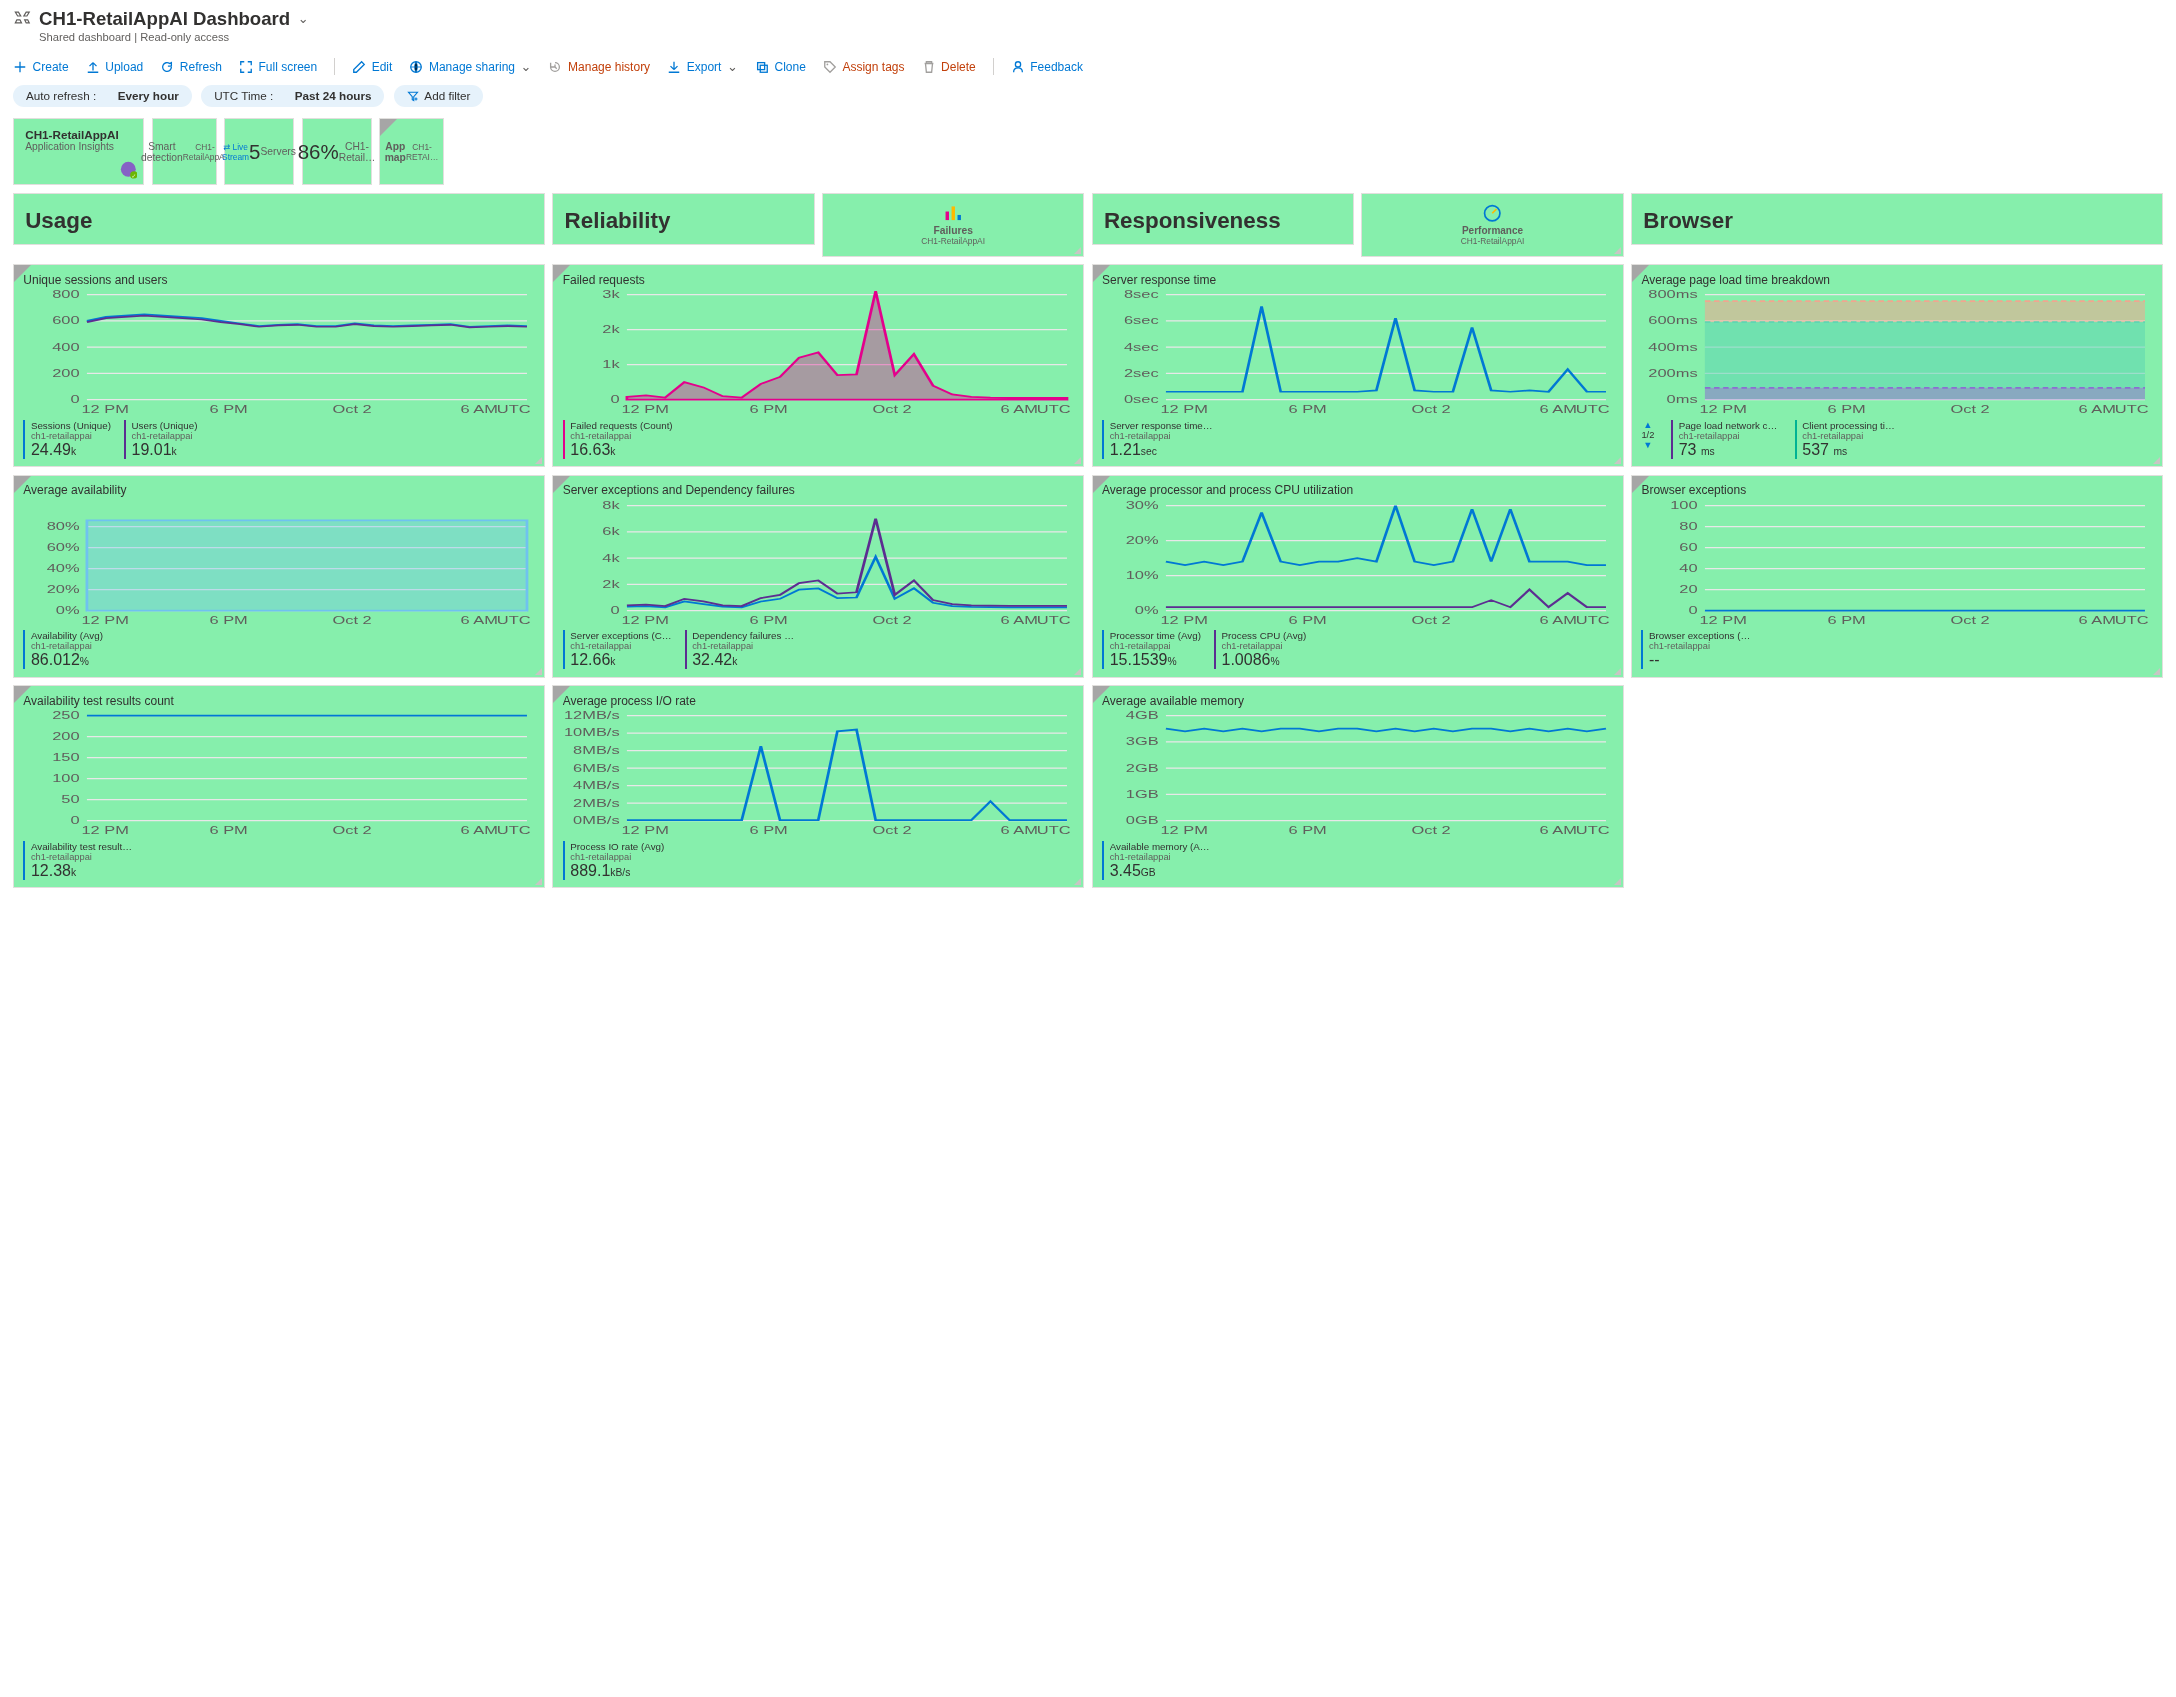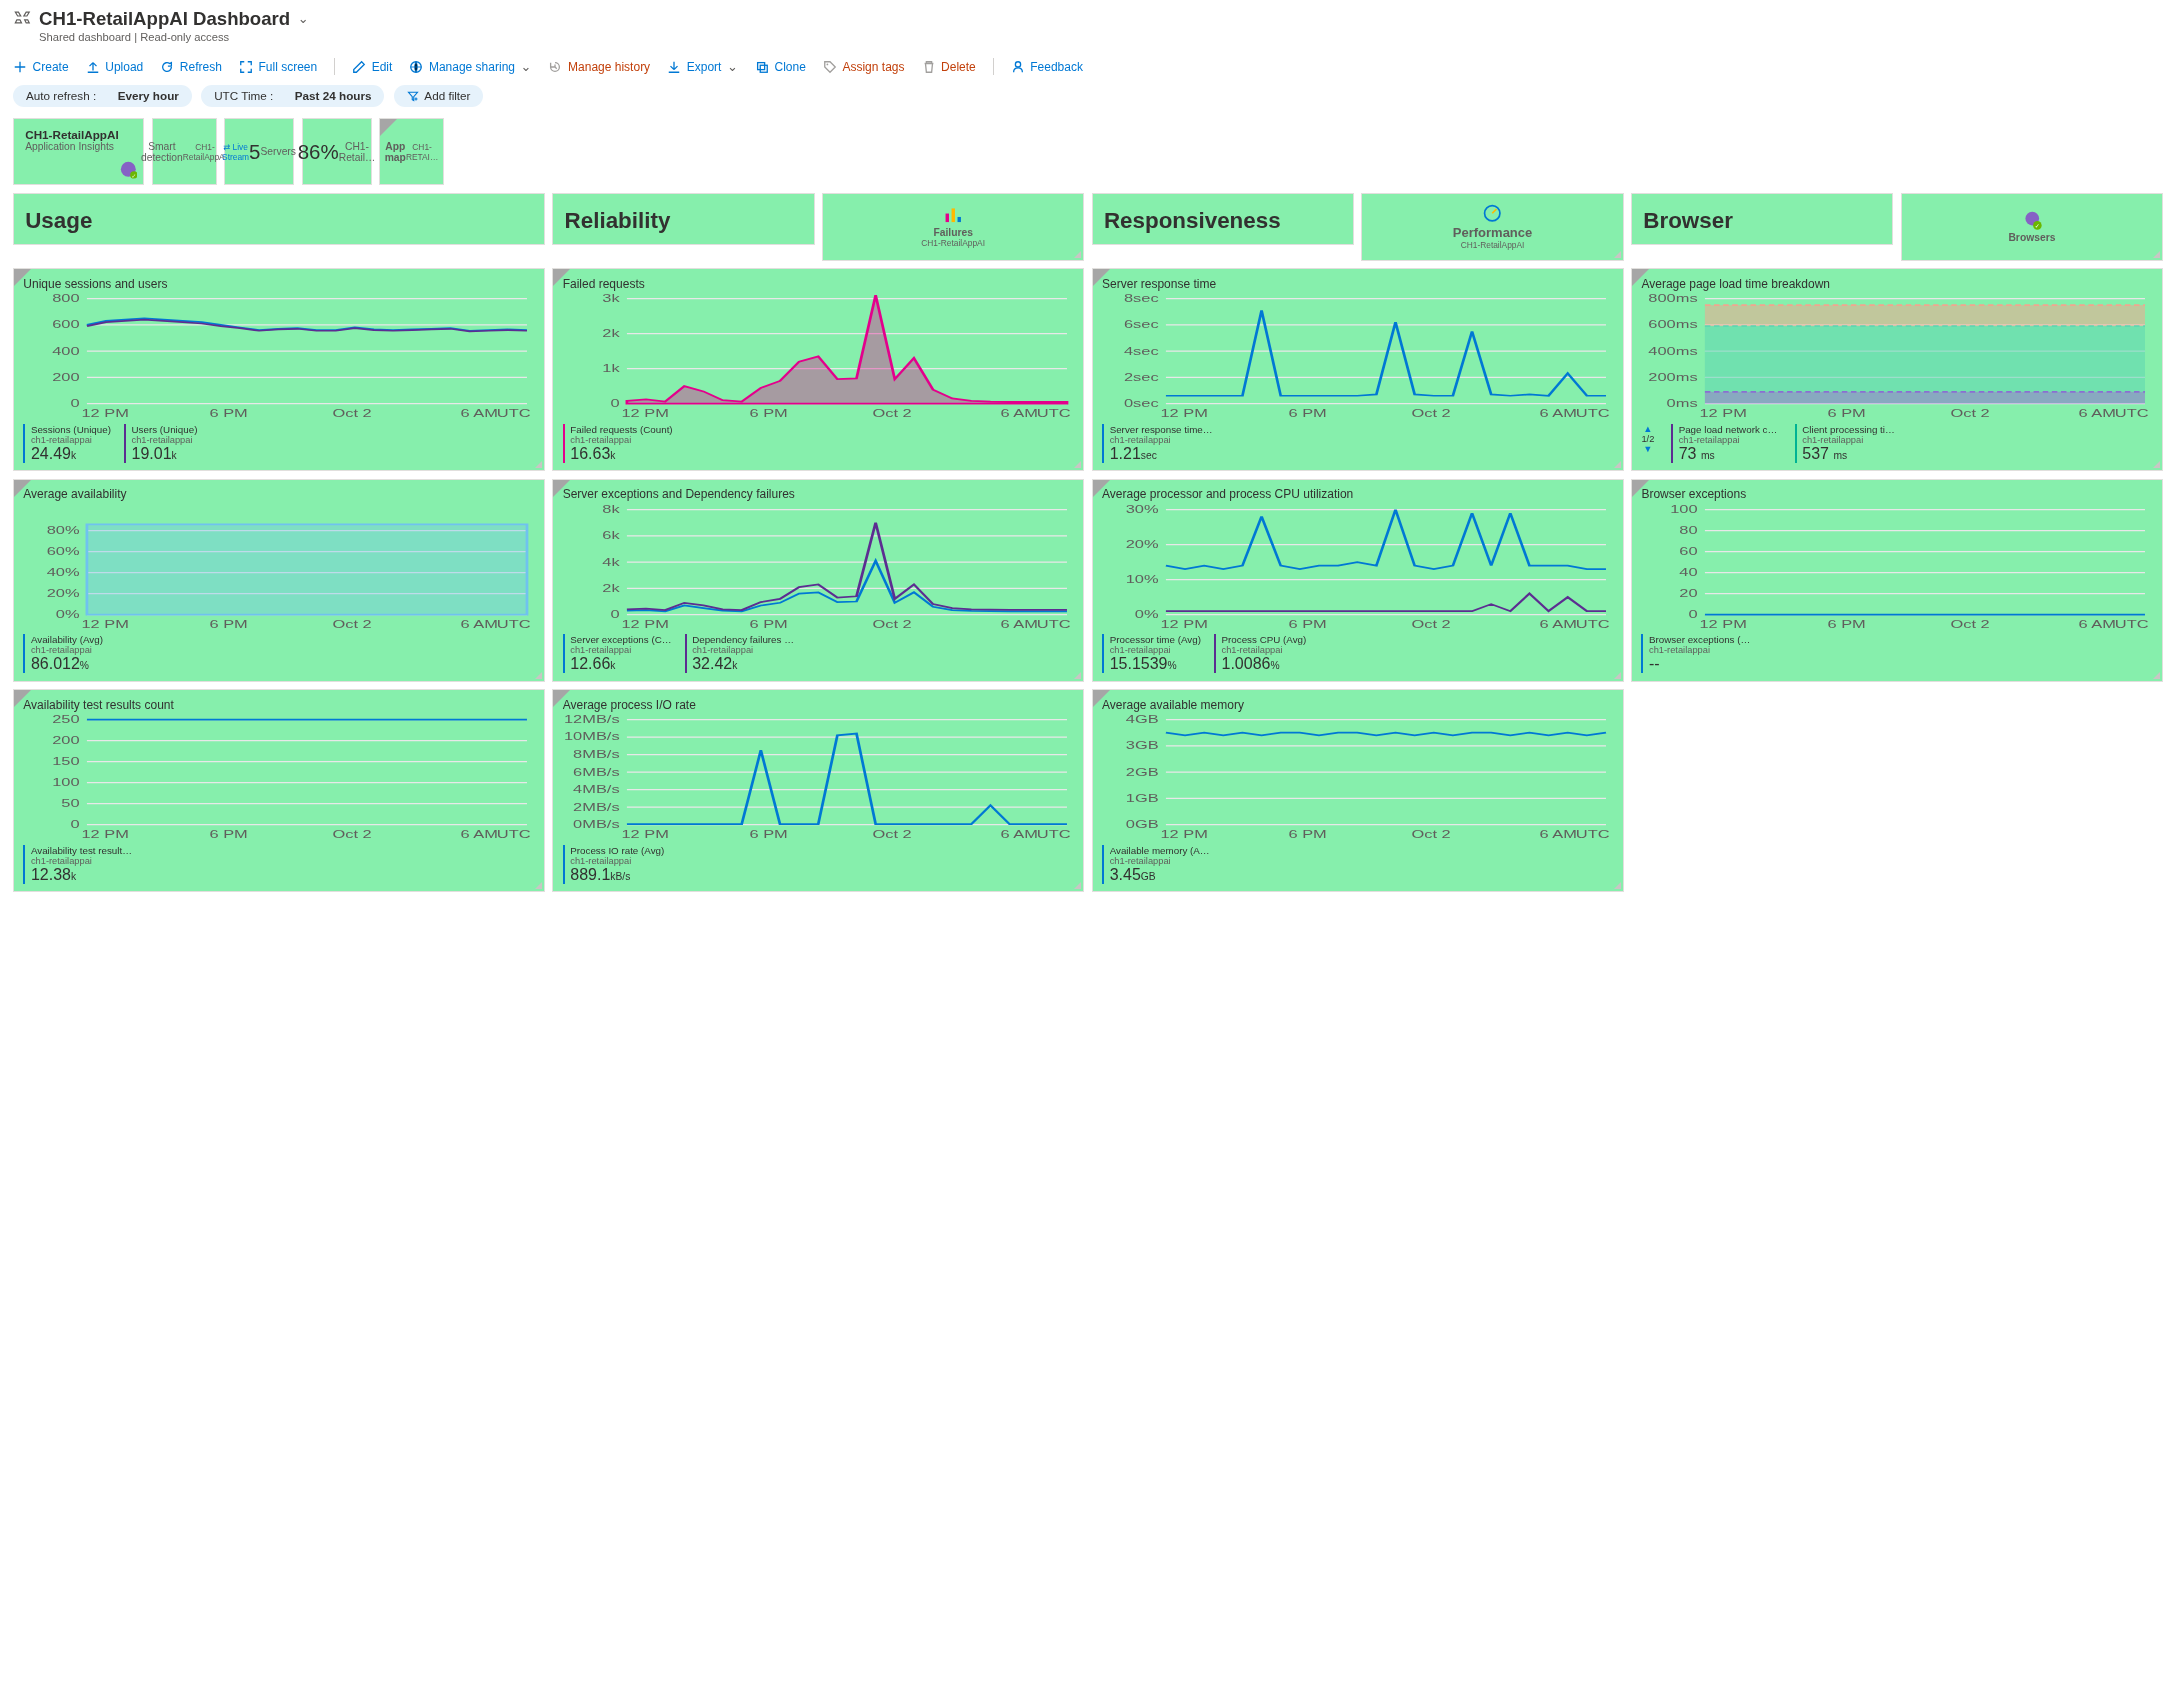--- a/index.html
+++ b/index.html
@@ -228,38 +228,29 @@
   </div>
   <div class="section-cell">
     <div class="tile tile-head">
         <h2>Responsiveness</h2>
       </div>
     <div class="tile side-tile">
       <svg viewBox="0 0 24 24">
           <circle cx="12" cy="12" r="9" fill="none" stroke="#0078d4" stroke-width="2"></circle>
           <path stroke="#ffb900" stroke-width="2" d="M12 12l5-5"></path>
         </svg>
-      <div class="sm-lbl" style="font-weight:600;font-size:13px">Performance</div>
+      <div class="sm-lbl" style="font-weight:600;font-size:10px">Performance</div>
       <div class="sm-lbl" style="font-size:8.4px">CH1-RetailAppAI</div>
       <div class="resize"></div>
     </div>
   </div>
   <div class="section-cell">
     <div class="tile tile-head">
         <h2>Browser</h2>
       </div>
-    <div class="tile side-tile">
-      <svg viewBox="0 0 24 24" style="font-size:11px">
-          <circle cx="12" cy="10" r="8" fill="#8661c5"></circle>
-          <circle cx="18" cy="18" r="5" fill="#6bb700"></circle>
-          <text x="18" y="21" font-size="7" fill="#fff" text-anchor="middle">✓</text>
-        </svg>
-      <div class="sm-lbl" style="font-weight:600">Browsers</div>
-      <div class="resize"></div>
-    </div>
   </div>
 </div>
 
 <div class="grid">
 
   <div class="tile chart-tile">
     <div class="corner"></div>
     <div class="ct-title">Unique sessions and users</div>
     <div class="ct-body"><svg class="chart" viewBox="0 0 280 110" preserveAspectRatio="none" style="font-size:13px">
           <line x1="35" y1="96" x2="276" y2="96" stroke="#e8e8e8" stroke-width="1"></line>

